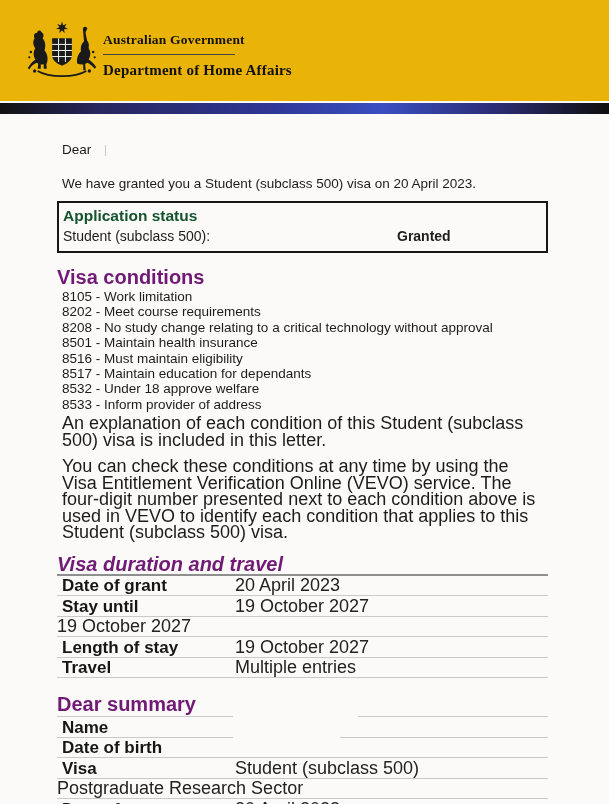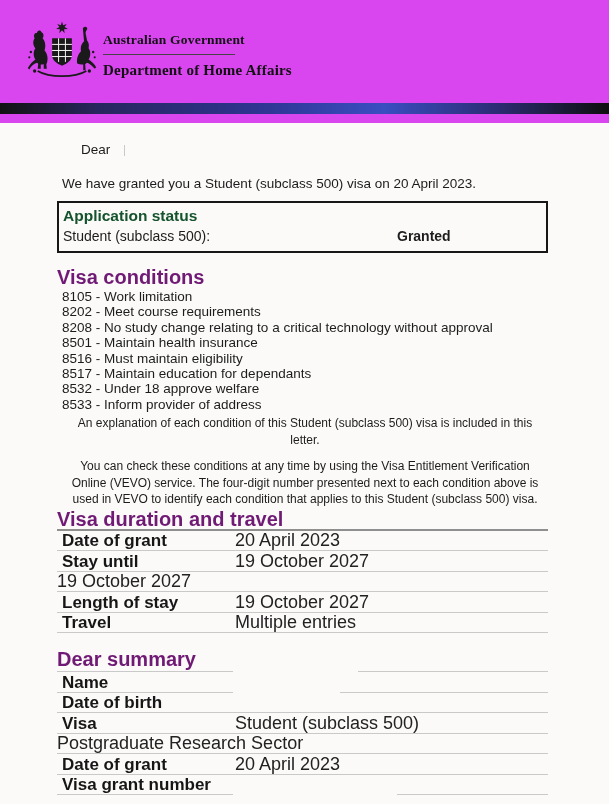--- a/index.html
+++ b/index.html
@@ -5,46 +5,46 @@
   html,body{margin:0;padding:0;background:#e9e9e9;}
   .page{
     position:relative;
     width:609px;height:804px;
     background:#fbfaf8;
     font-family:"Liberation Sans","DejaVu Sans",sans-serif;
     color:#1c1c1c;
     overflow:hidden;
   }
   
-  .header{position:absolute;top:0;left:0;right:0;height:123px;background:#d946ef;}
+  .header{position:absolute;top:0;left:0;right:0;height:101px;background:#eab308;}
   .arms{position:absolute;left:24px;top:14px;width:76px;height:76px;}
   .hdr-text{position:absolute;left:103px;top:32px;font-family:"Liberation Serif","DejaVu Serif",serif;color:#111;}
   .hdr-gov{font-size:13.5px;font-weight:bold;letter-spacing:.2px;}
   .hdr-rule{width:132px;height:1px;background:#444;margin:6px 0 7px 0;}
   .hdr-dept{font-size:15px;font-weight:bold;letter-spacing:.2px;}
   .bar{position:absolute;top:103px;left:0;right:0;height:11px;
     background:linear-gradient(90deg,#121212 0%,#28265e 16%,#2e3490 42%,#3a4ec1 63%,#2b2b72 82%,#0e0e0e 100%);}
   
   .content{position:absolute;top:114px;left:0;right:0;padding:0 61px 0 57px;}
-  .dear{margin-top:28px;font-size:13.5px;line-height:16px;padding-left:5px;display:flex;align-items:center;margin-left:19px;}
+  .dear{margin-top:28px;font-size:13.5px;line-height:16px;padding-left:5px;display:flex;align-items:center;}
   .redact-mark{display:inline-block;width:1px;height:11px;background:#c9c9c9;margin-left:14px;}
   .intro{margin-top:18px;font-size:13.5px;line-height:16px;padding-left:5px;}
   
   .status-box{margin-top:9px;border:2px solid #171717;background:transparent;padding:3px 6px 6px 4px;}
   .status-title{font-size:15.5px;font-weight:bold;color:#14532d;line-height:19px;}
   .status-row{position:relative;font-size:14px;line-height:18px;margin-top:2px;}
   .status-value{position:absolute;left:334px;top:0;font-weight:bold;}
   
   .sec-title{font-size:20px;font-weight:bold;color:#701a75;line-height:19px;}
   .t-cond{margin-top:15px;}
   .cond-list{margin-top:2px;font-size:13.5px;line-height:15.4px;padding-left:5px;}
-  .para{font-size:12px;line-height:16.5px;padding-left:5px;text-align:center;}
+  .para{font-size:18px;line-height:16.5px;padding-left:5px;}
   .p1{margin-top:3px;}
   .p2{margin-top:10px;}
-  .t-dur{margin-top:2px;}
+  .t-dur{margin-top:14px;font-style:italic;}
   
   .tbl{width:100%;}
   .tbl-dur{border-top:2px solid #8f8f8f;}
   .trow{position:relative;display:flex;align-items:flex-start;padding:2.5px 0 2px 0;min-height:16px;}
   .trow::after{content:"";position:absolute;left:0;right:0;bottom:0;height:1px;background:#c9c9c9;}
   .tlabel{width:178px;font-size:17px;font-weight:bold;color:#161616;line-height:15.5px;flex:none;padding-left:5px;box-sizing:border-box;}
   .tvalue{flex:1;font-size:18px;line-height:15.5px;color:#222;}
   .t-sum{margin-top:17px;}
   .sep{height:1px;margin-top:2px;
     background:linear-gradient(90deg,#c9c9c9 0px,#c9c9c9 176px,transparent 176px,transparent 301px,#c9c9c9 301px,#c9c9c9 100%);}

